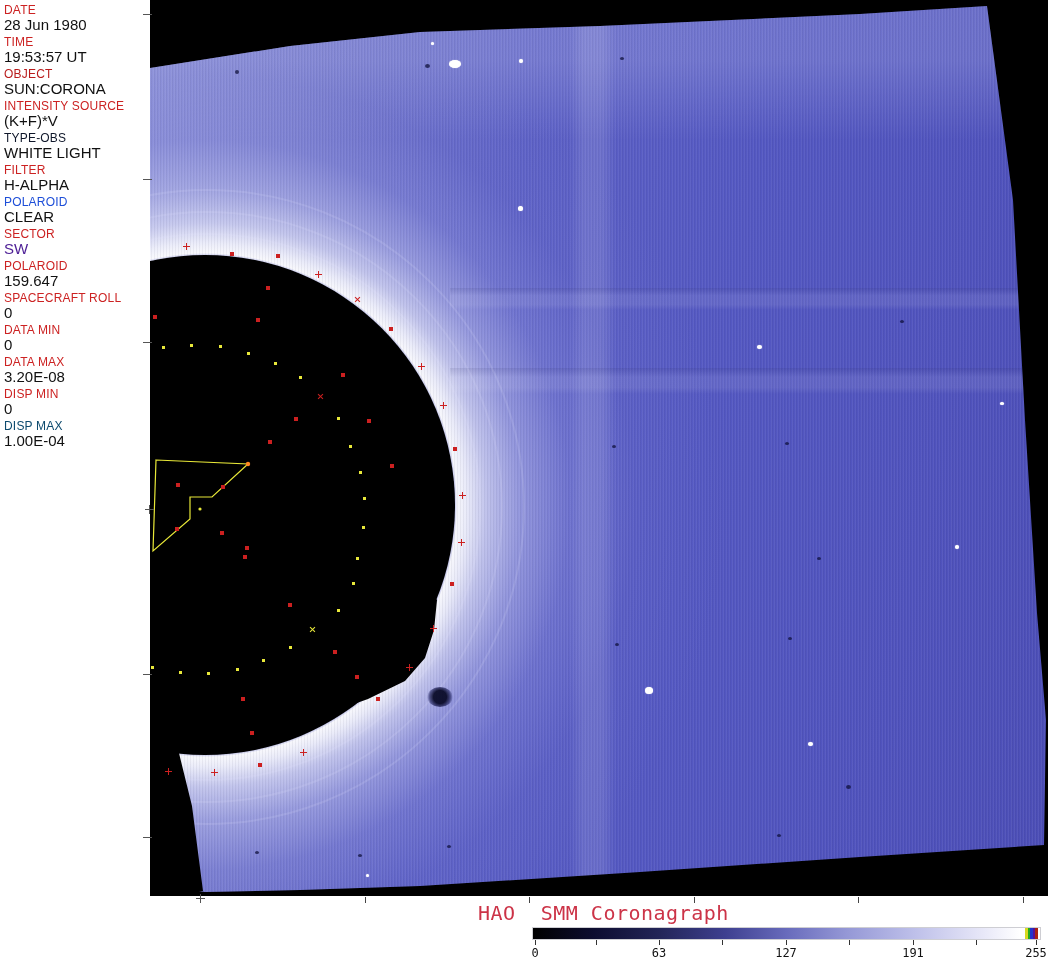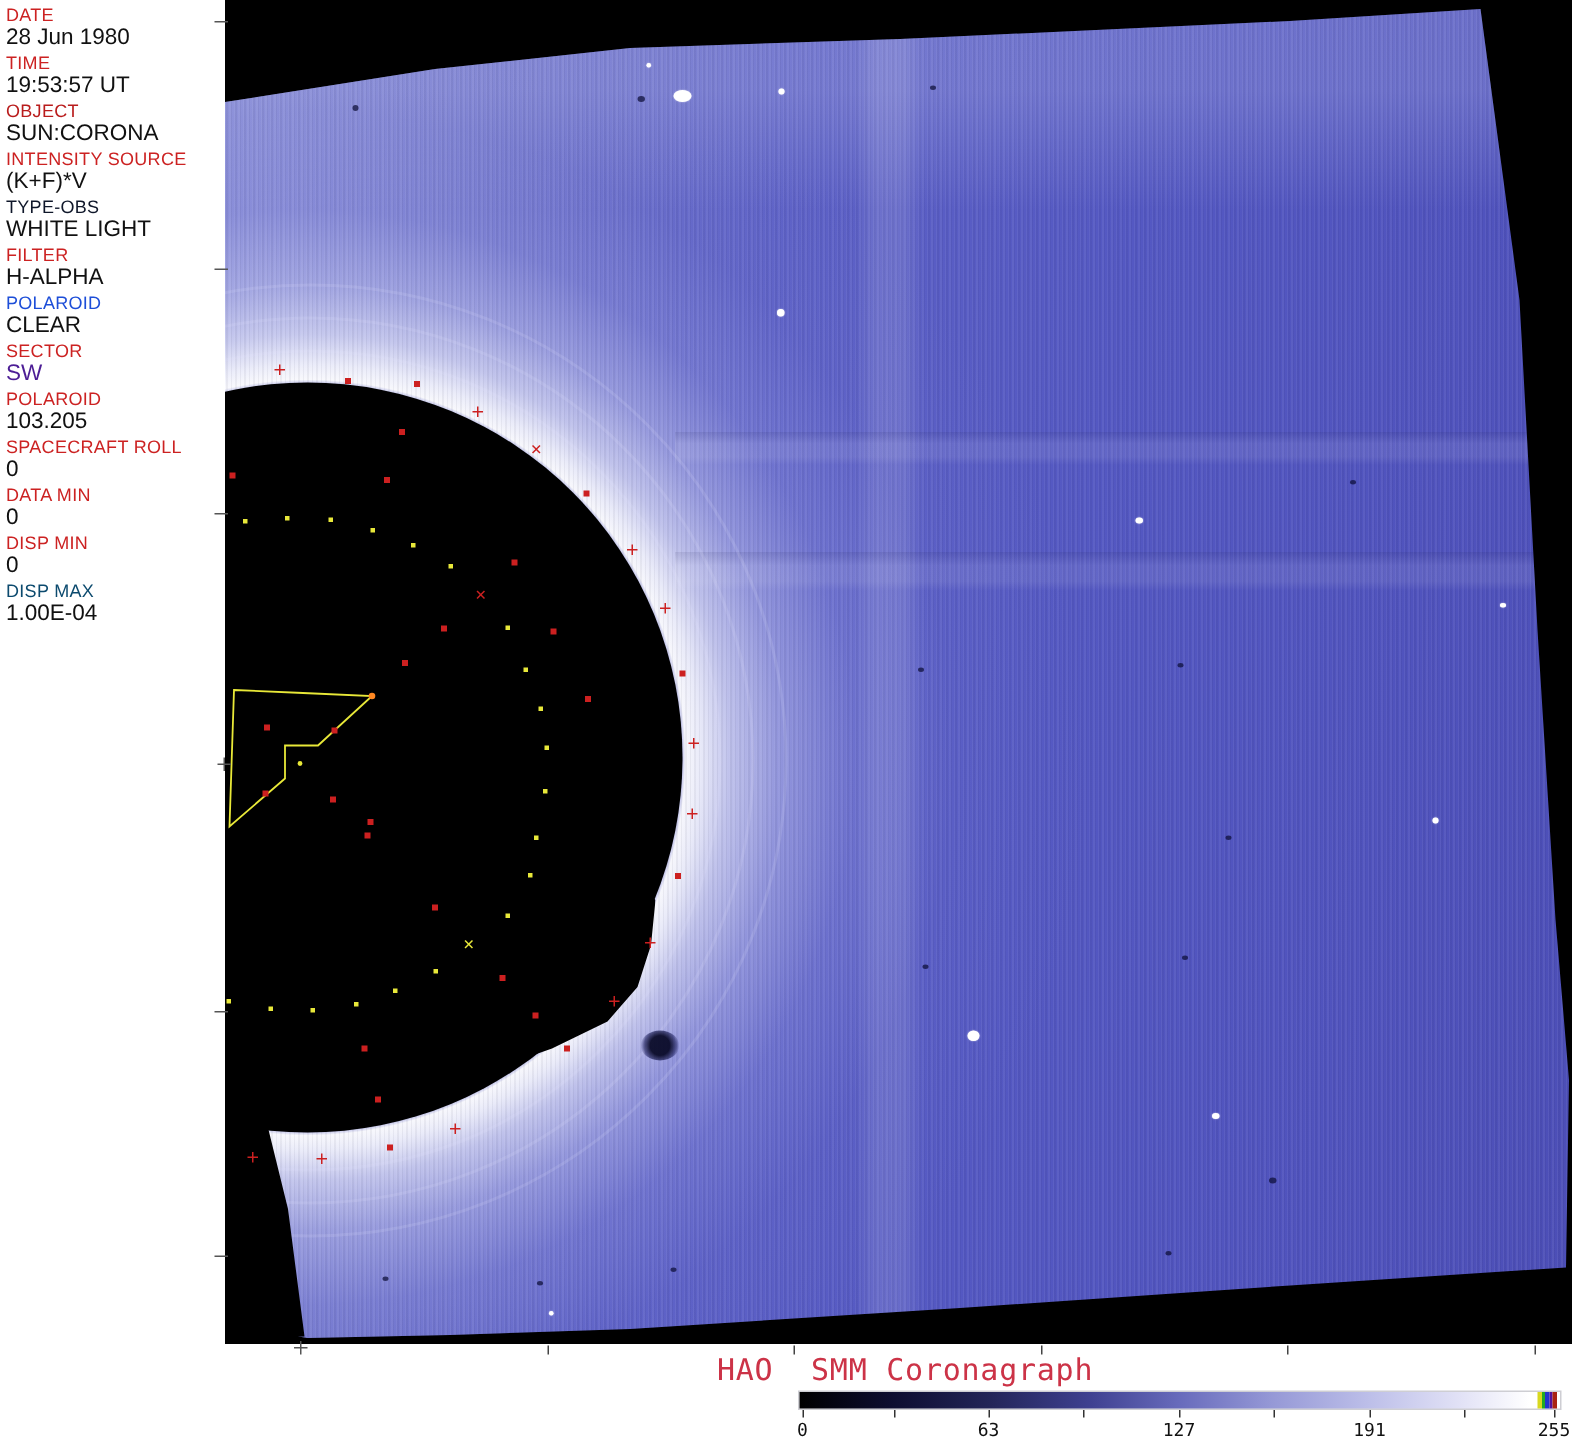--- a/index.html
+++ b/index.html
@@ -94,29 +94,33 @@
         <div class="field">
           <div class="flabel" style="color: #1d4ed8;">POLAROID</div>
           <div class="fvalue" style="color: rgb(17, 17, 17);">CLEAR</div>
         </div>
         <div class="field">
           <div class="flabel" style="color: rgb(204, 34, 34);">SECTOR</div>
           <div class="fvalue" style="color: #4c1d95;">SW</div>
         </div>
         <div class="field">
           <div class="flabel" style="color: rgb(204, 34, 34);">POLAROID</div>
-          <div class="fvalue" style="color: rgb(17, 17, 17);">103.205</div>
+          <div class="fvalue" style="color: rgb(17, 17, 17);">159.647</div>
         </div>
         <div class="field">
           <div class="flabel" style="color: rgb(204, 34, 34);">SPACECRAFT ROLL</div>
           <div class="fvalue" style="color: rgb(17, 17, 17);">0</div>
         </div>
         <div class="field">
           <div class="flabel" style="color: rgb(204, 34, 34);">DATA MIN</div>
           <div class="fvalue" style="color: rgb(17, 17, 17);">0</div>
+        </div>
+        <div class="field">
+          <div class="flabel" style="color: rgb(204, 34, 34);">DATA MAX</div>
+          <div class="fvalue" style="color: rgb(17, 17, 17);">3.20E-08</div>
         </div>
         <div class="field">
           <div class="flabel" style="color: rgb(204, 34, 34);">DISP MIN</div>
           <div class="fvalue" style="color: rgb(17, 17, 17);">0</div>
         </div>
         <div class="field">
           <div class="flabel" style="color: #0c4a6e;">DISP MAX</div>
           <div class="fvalue" style="color: rgb(17, 17, 17);">1.00E-04</div>
         </div>
       </div>

